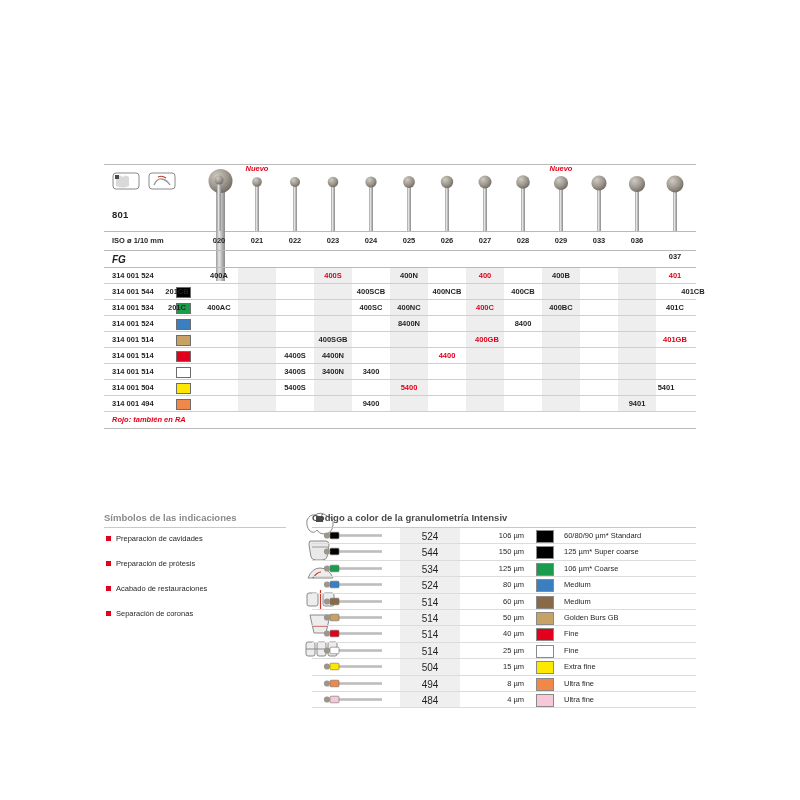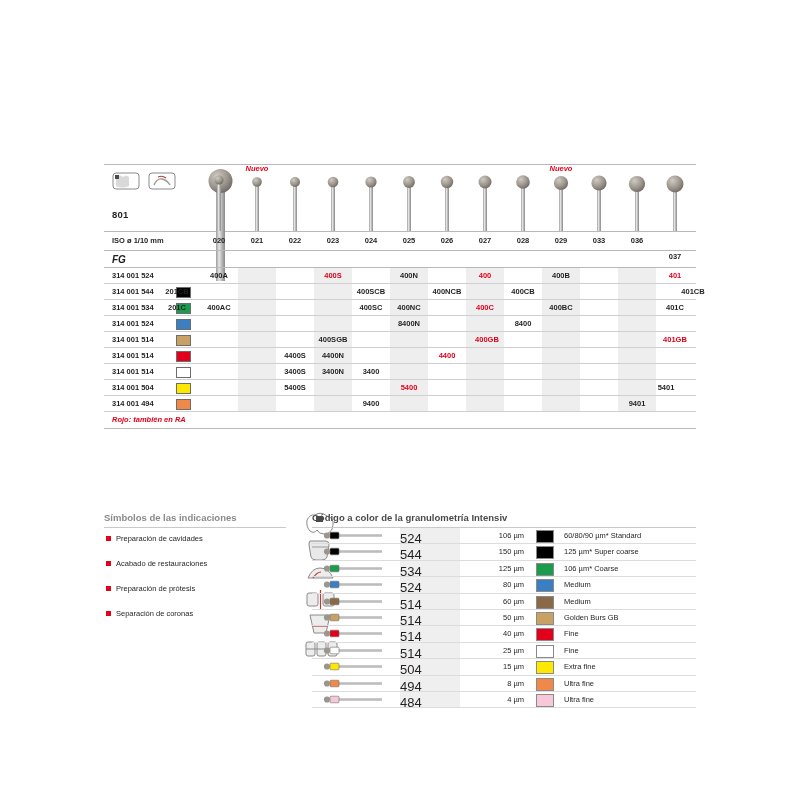--- a/index.html
+++ b/index.html
@@ -51,21 +51,21 @@
   .sym-text{position:absolute;left:12px;top:6px;}
 
   .sym-art{position:absolute;left:200px;top:0;width:86px;}
   .sym-art-cell{position:relative;height:25px;}
 
   
   .colorcode{position:absolute;left:312px;top:512px;width:384px;}
   .cc-title{font-size:9.5px;font-weight:bold;color:#4a4a4a;padding-bottom:4px;border-bottom:1px solid #c9c9c9;}
   .cc-row{position:relative;height:15.4px;border-bottom:1px solid #dcdcdc;}
   .cc-burcell{position:absolute;left:0;top:0;width:88px;height:15.4px;}
-  .cc-num{position:absolute;left:88px;top:3px;width:60px;text-align:left;font-size:13px;}
+  .cc-num{position:absolute;left:88px;top:3px;width:60px;text-align:center;font-size:10px;}
   .cc-grain{position:absolute;left:152px;top:3px;width:60px;text-align:right;font-size:7.5px;}
   .cc-swatch{position:absolute;left:224px;top:2px;width:16px;height:11px;border:1px solid #8a8a8a;}
   .cc-desc{position:absolute;left:252px;top:3px;font-size:7.5px;}
   .cc-rowshade{position:absolute;left:88px;top:0;width:60px;height:15.4px;background:#efefef;}
 
   svg{display:block;overflow:visible;}
 </style>
 </head>
 <body>
 
@@ -362,25 +362,25 @@
 
   <div class="symbols">
     <div class="sym-title">Símbolos de las indicaciones</div>
 
     <div class="sym-item">
       <span class="sym-bullet"></span>
       <span class="sym-text">Preparación de cavidades</span>
     </div>
     <div class="sym-item">
       <span class="sym-bullet"></span>
-      <span class="sym-text">Acabado de restauraciones</span>
+      <span class="sym-text">Preparación de prótesis</span>
     </div>
     <div class="sym-item">
       <span class="sym-bullet"></span>
-      <span class="sym-text">Preparación de prótesis</span>
+      <span class="sym-text">Acabado de restauraciones</span>
     </div>
     <div class="sym-item">
       <span class="sym-bullet"></span>
       <span class="sym-text">Separación de coronas</span>
     </div>
 
     <div class="sym-art">
       <div class="sym-art-cell">
         <svg width="34" height="24" viewBox="0 0 34 24" style="position:absolute;left:0;top:0;">
           <path d="M3 8 q3 -6 8 -5 q6 -4 12 1 q7 2 6 9 q-1 9 -9 9 q-5 0 -7 -4 q-3 4 -7 1 q-4 -4 -3 -11 z" fill="#ffffff" stroke="#8a8a8a" stroke-width="1"></path>

